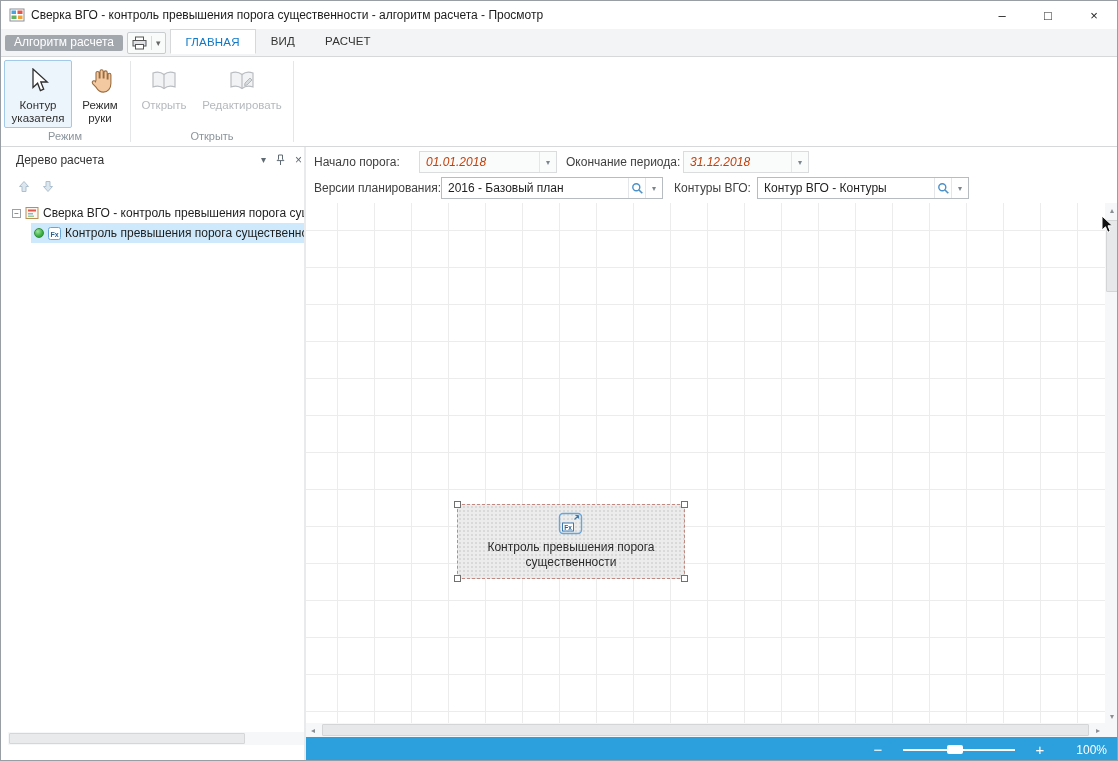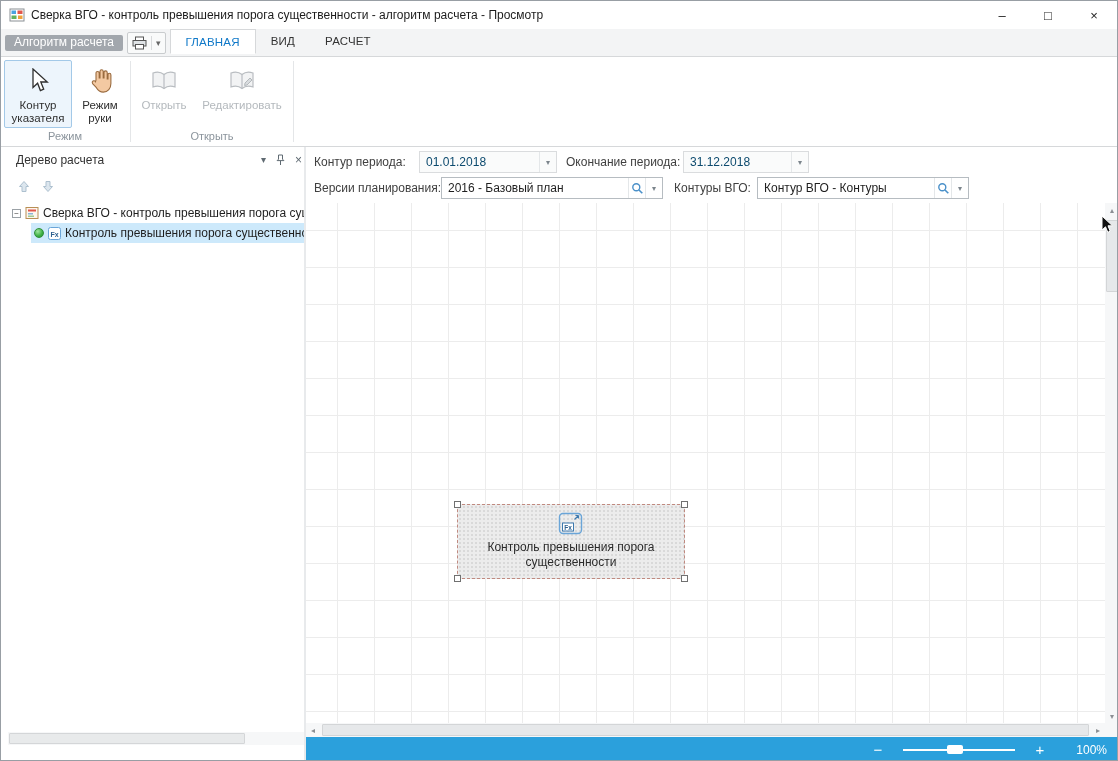--- a/index.html
+++ b/index.html
@@ -56,21 +56,21 @@
   .left-hscroll .thumb { position:absolute; left:1px; top:1px; height:11px; width:236px; background:#e8eaeb; border:1px solid #d4d6d8; border-radius:1px; }
   .splitter { position:absolute; top:146px; left:303px; width:2px; bottom:0; background:#e8eaec; }
 
   
   .right-panel { position:absolute; top:146px; left:305px; width:813px; height:590px; background:#fff; }
   .params { position:absolute; top:0; left:0; right:0; height:56px; background:#fff; }
   .p-label { position:absolute; height:22px; line-height:22px; font-size:12px; color:#404040; white-space:nowrap; }
   .editor { position:absolute; height:22px; border:1px solid #b6bcc1; background:#fff; display:flex; align-items:center; }
   .editor.disabled { background:#fafbfb; border-color:#dadcde; }
   .editor .val { flex:1; padding:0 6px; font-size:12px; color:#1f1f1f; white-space:nowrap; overflow:hidden; }
-  .editor.disabled .val { color:#0c4a6e; }
+  .editor.disabled .val { color:#c2410c;font-style:italic; }
   .ebtn { width:17px; height:100%; display:flex; align-items:center; justify-content:center; font-size:8px; color:#7c858c; border-left:1px solid #e4e7e9; }
   .row1 { top:4px; } .row2 { top:30px; }
 
   
   .canvas { position:absolute; top:56px; left:0; width:799px; height:520px; background:#fff;
     background-image:linear-gradient(to right,#ececec 1px,transparent 1px),linear-gradient(to bottom,#ececec 1px,transparent 1px);
     background-size:37px 37px; background-position:-6px -10px; overflow:hidden; }
   .node { position:absolute; left:151px; top:301px; width:228px; height:75px;
     background-color:#ececec; background-image:radial-gradient(#d9d9d9 .8px, transparent .9px); background-size:4px 4px;
     border:1px dashed #c08a80; display:flex; flex-direction:column; align-items:center; padding-top:7px; }
@@ -249,21 +249,21 @@
     <div class="left-hscroll">
       <div class="thumb"></div>
     </div>
   </div>
 
   <div class="splitter"></div>
 
   <div class="right-panel">
 
     <div class="params">
-      <span class="p-label row1" style="left:8px">Контур периода:</span>
+      <span class="p-label row1" style="left:8px">Начало порога:</span>
       <div class="editor disabled row1" style="left:113px; width:138px">
         <span class="val">01.01.2018</span>
         <span class="ebtn">▾</span>
       </div>
       <span class="p-label row1" style="left:260px">Окончание периода:</span>
       <div class="editor disabled row1" style="left:377px; width:126px">
         <span class="val">31.12.2018</span>
         <span class="ebtn">▾</span>
       </div>
 

